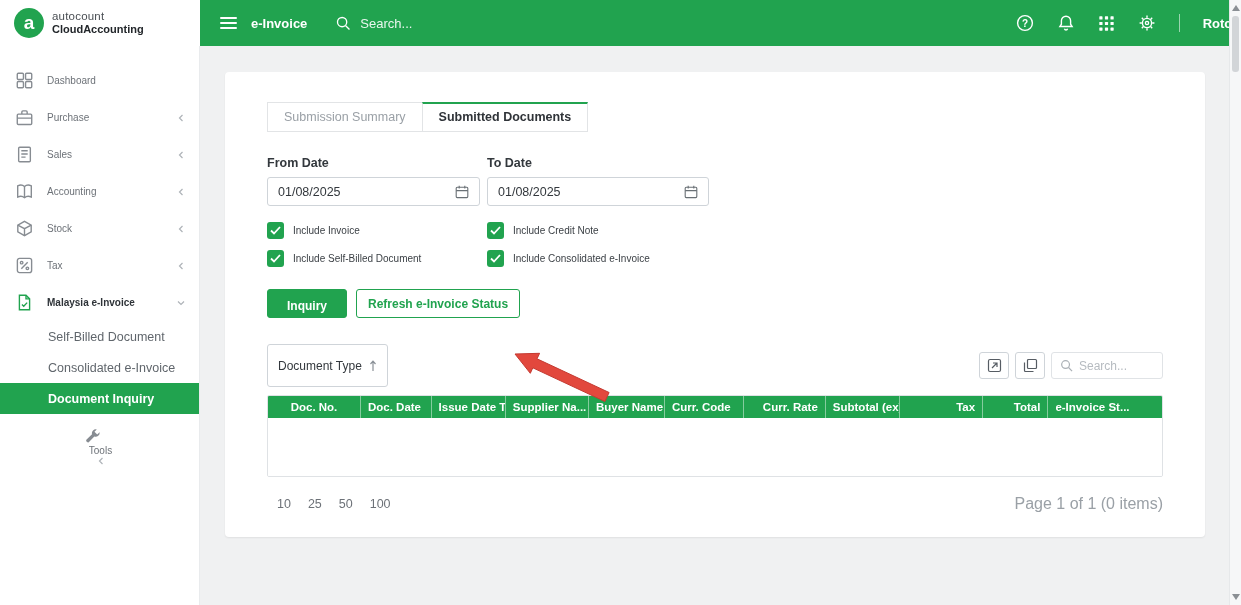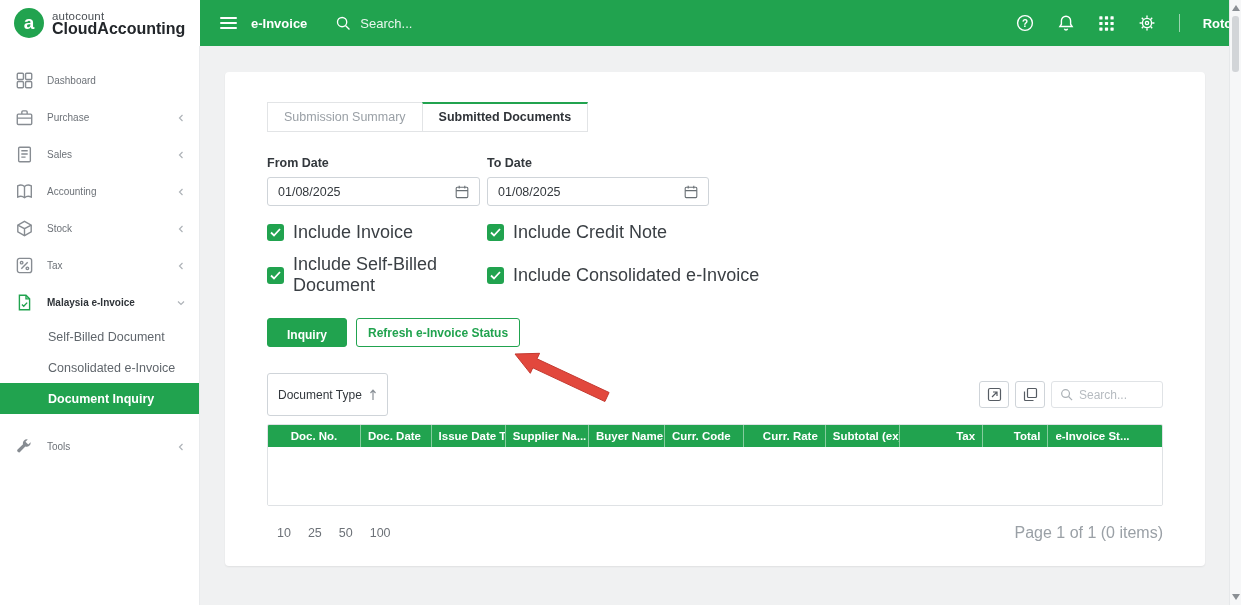--- a/index.html
+++ b/index.html
@@ -14,21 +14,21 @@
   *{margin:0;padding:0;box-sizing:border-box;}
   html,body{width:1241px;height:605px;}
   body{
     position:relative;overflow:hidden;background:var(--bg);
     font-family:"Liberation Sans","DejaVu Sans",sans-serif;color:var(--text);
   }
   
   .logo-area{position:absolute;left:0;top:0;width:200px;height:46px;background:#fff;display:flex;align-items:center;padding-left:14px;z-index:4;}
   .logo-circle{width:30px;height:30px;border-radius:50%;background:var(--green);color:#fff;font-weight:bold;font-size:19px;display:flex;align-items:center;justify-content:center;margin-right:8px;flex:0 0 auto;}
   .logo-text .l1{font-size:11.5px;font-weight:500;color:#4a4f54;line-height:12px;letter-spacing:.2px;}
-  .logo-text .l2{font-size:16px;font-weight:700;color:#22262a;line-height:14px;}
+  .logo-text .l2{font-size:11px;font-weight:700;color:#22262a;line-height:14px;}
   
   .topbar{position:absolute;left:200px;top:0;width:1126px;height:46px;background:var(--green);display:flex;align-items:center;color:#fff;padding:0 18px 0 20px;z-index:3;}
   .hamburger{display:inline-block;cursor:pointer;}
   .hamburger i{display:block;width:17px;height:2px;background:#fff;margin:3px 0;border-radius:1px;}
   .module{font-size:13px;font-weight:600;margin:0 28px 0 14px;}
   .topsearch{display:flex;align-items:center;gap:9px;font-size:13px;color:rgba(255,255,255,.9);cursor:pointer;}
   .top-right{margin-left:auto;display:flex;align-items:center;gap:23px;}
   .top-icon{display:flex;align-items:center;cursor:pointer;}
   .tdivider{width:1px;height:18px;background:rgba(255,255,255,.55);}
   .userwrap{display:flex;align-items:center;gap:8px;cursor:pointer;}
@@ -36,42 +36,42 @@
   .avatar{width:28px;height:28px;border-radius:50%;overflow:hidden;background:#fff;display:flex;align-items:center;justify-content:center;}
   
   .sidebar{position:absolute;left:0;top:46px;width:200px;height:559px;background:#fff;border-right:1px solid #e9ebed;padding-top:16px;z-index:2;}
   .side-item{height:37px;display:flex;align-items:center;padding:0 14px 0 16px;color:#6d7278;font-size:10px;cursor:pointer;}
   .sicon{width:19px;margin-right:12px;display:flex;align-items:center;flex:0 0 auto;}
   .slabel{flex:1;white-space:nowrap;overflow:hidden;}
   .chev{display:flex;align-items:center;}
   .side-item.section .slabel{color:#2f3439;font-weight:600;}
   .sub-item{height:31px;display:flex;align-items:center;padding-left:48px;font-size:12.5px;color:#60666c;cursor:pointer;white-space:nowrap;}
   .sub-item.active{background:var(--green);color:#fff;font-weight:700;}
-  .side-item.tools{margin-top:14px;}
+  .side-item.tools{margin-top:14px;flex-direction:column;}
   
   .main{position:absolute;left:200px;top:46px;width:1029px;height:559px;overflow:hidden;z-index:1;}
   .breadcrumb{margin:40px 0 0 25px;font-size:16px;}
   .bc-parent{color:var(--muted);cursor:pointer;}
   .bc-sep{color:var(--muted);margin:0 6px;}
   .bc-current{color:var(--text);font-weight:700;}
   .card{margin:26px 24px 0 25px;background:#fff;border-radius:4px;box-shadow:0 1px 2px rgba(0,0,0,.07);padding:30px 42px 24px;}
   
   .tabs{display:flex;}
   .tab{padding:7px 16px;font-size:12.5px;border:1px solid #e2e4e6;color:#9aa0a6;background:#fff;cursor:pointer;white-space:nowrap;}
   .tab.active{border-top:2px solid var(--green);color:#2f3338;font-weight:700;margin-left:-1px;padding-top:6px;}
   
   .form-row{display:flex;}
   .labels-row{margin-top:24px;}
   .c-left{width:213px;margin-right:7px;flex:0 0 auto;}
   .flabel{font-size:12.5px;font-weight:700;color:#33383d;margin-bottom:7px;}
   .dateinput{height:29px;border:1px solid #cfd4d9;border-radius:3px;display:flex;align-items:center;justify-content:space-between;padding:0 10px;font-size:12.5px;color:#33383d;background:#fff;cursor:pointer;width:213px;}
   .dateinput.w2{width:222px;}
   .chk-row{margin-top:16px;}
   .chk-row + .chk-row{margin-top:11px;}
-  .chk{display:flex;align-items:center;gap:9px;font-size:18px;color:#3a3f44;cursor:pointer;}
+  .chk{display:flex;align-items:center;gap:9px;font-size:10px;color:#3a3f44;cursor:pointer;}
   .box{width:17px;height:17px;border-radius:3px;background:var(--green);display:flex;align-items:center;justify-content:center;flex:0 0 auto;}
   
   .btns{margin-top:22px;display:flex;gap:9px;}
   .btn{height:29px;border-radius:3px;font-size:12px;font-weight:600;cursor:pointer;font-family:inherit;}
   .btn-primary{background:var(--green);color:#fff;border:1px solid var(--green);padding:9px 19px;}
   .btn-outline{background:#fff;color:var(--green);border:1px solid var(--green);padding:0 11px;}
   
   .toolbar{margin-top:26px;display:flex;align-items:center;}
   .chip{border:1px solid #cfd4d9;border-radius:3px;height:43px;display:flex;align-items:center;padding:0 10px;gap:7px;font-size:12px;color:#33383d;background:#fff;cursor:pointer;}
   .tool-right{margin-left:auto;display:flex;align-items:center;gap:6px;}

